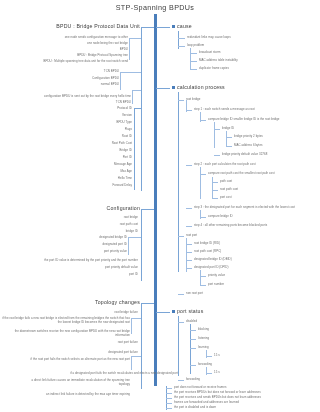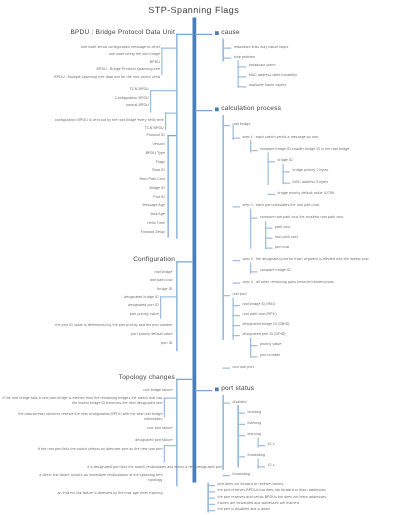--- a/index.html
+++ b/index.html
@@ -62,21 +62,21 @@
     position:absolute;
     width:2.6px;height:2.6px;
     background:#4a7ebb;
   }
 </style>
 </head>
 <body>
 
 <div id="map">
 
-  <div class="title">STP-Spanning Flags</div>
+  <div class="title">STP-Spanning BPDUs</div>
   <div class="spine"></div>
 
   <div class="ln h mid" style="left:141px;top:27px;width:13px;"></div>
   <div class="n h1 r" style="left:10px;top:23px;width:130px;">BPDU : Bridge Protocol Data Unit</div>
 
   <div class="ln v mid" style="left:141px;top:27px;height:164px;"></div>
 
   <div class="ln v" style="left:129px;top:38px;height:22px;"></div>
   <div class="ln h" style="left:129px;top:38px;width:12px;"></div>
   <div class="n r" style="left:20px;top:36px;width:108px;">one node sends configuration message to other</div>

